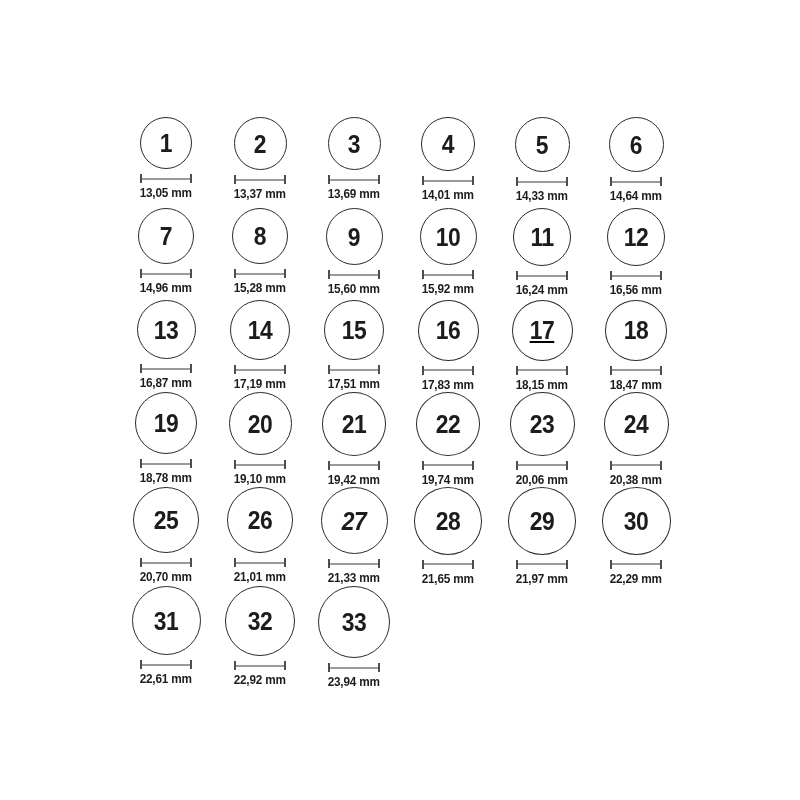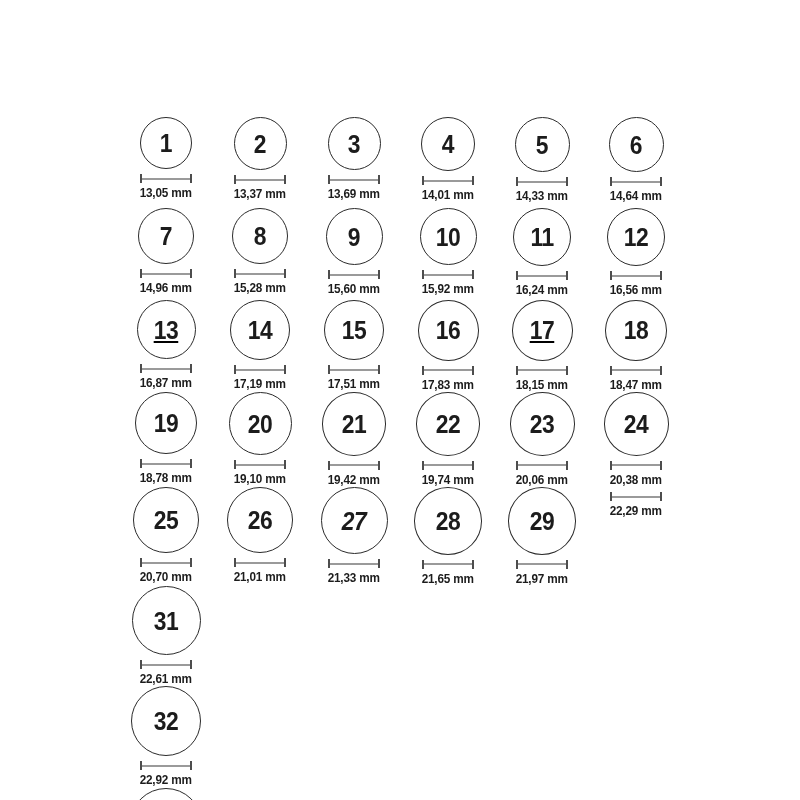--- a/index.html
+++ b/index.html
@@ -219,21 +219,21 @@
     <div class="measure">
       <span class="tick"></span>
       <span class="bar"></span>
       <span class="tick"></span>
     </div>
     <div class="label">16,56 mm</div>
   </div>
       </div>
       <div class="row" style="height: 92px;">
         <div class="cell">
-    <div class="circle" style="width: 59px; height: 59px; text-decoration: underline;">
+    <div class="circle" style="width: 59px; height: 59px;">
       <span class="num">13</span>
     </div>
     <div class="measure">
       <span class="tick"></span>
       <span class="bar"></span>
       <span class="tick"></span>
     </div>
     <div class="label">16,87 mm</div>
   </div>
         <div class="cell">
@@ -410,29 +410,32 @@
       <span class="num">29</span>
     </div>
     <div class="measure">
       <span class="tick"></span>
       <span class="bar"></span>
       <span class="tick"></span>
     </div>
     <div class="label">21,97 mm</div>
   </div>
         <div class="cell">
+    <div class="circle" style="width: 69px; height: 69px;">
+      <span class="num">30</span>
+    </div>
     <div class="measure">
       <span class="tick"></span>
       <span class="bar"></span>
       <span class="tick"></span>
     </div>
     <div class="label">22,29 mm</div>
   </div>
       </div>
-      <div class="row" style="height: 104px; flex-direction: column;">
+      <div class="row" style="height: 104px;">
         <div class="cell">
     <div class="circle" style="width: 69px; height: 69px;">
       <span class="num">31</span>
     </div>
     <div class="measure">
       <span class="tick"></span>
       <span class="bar"></span>
       <span class="tick"></span>
     </div>
     <div class="label">22,61 mm</div>

